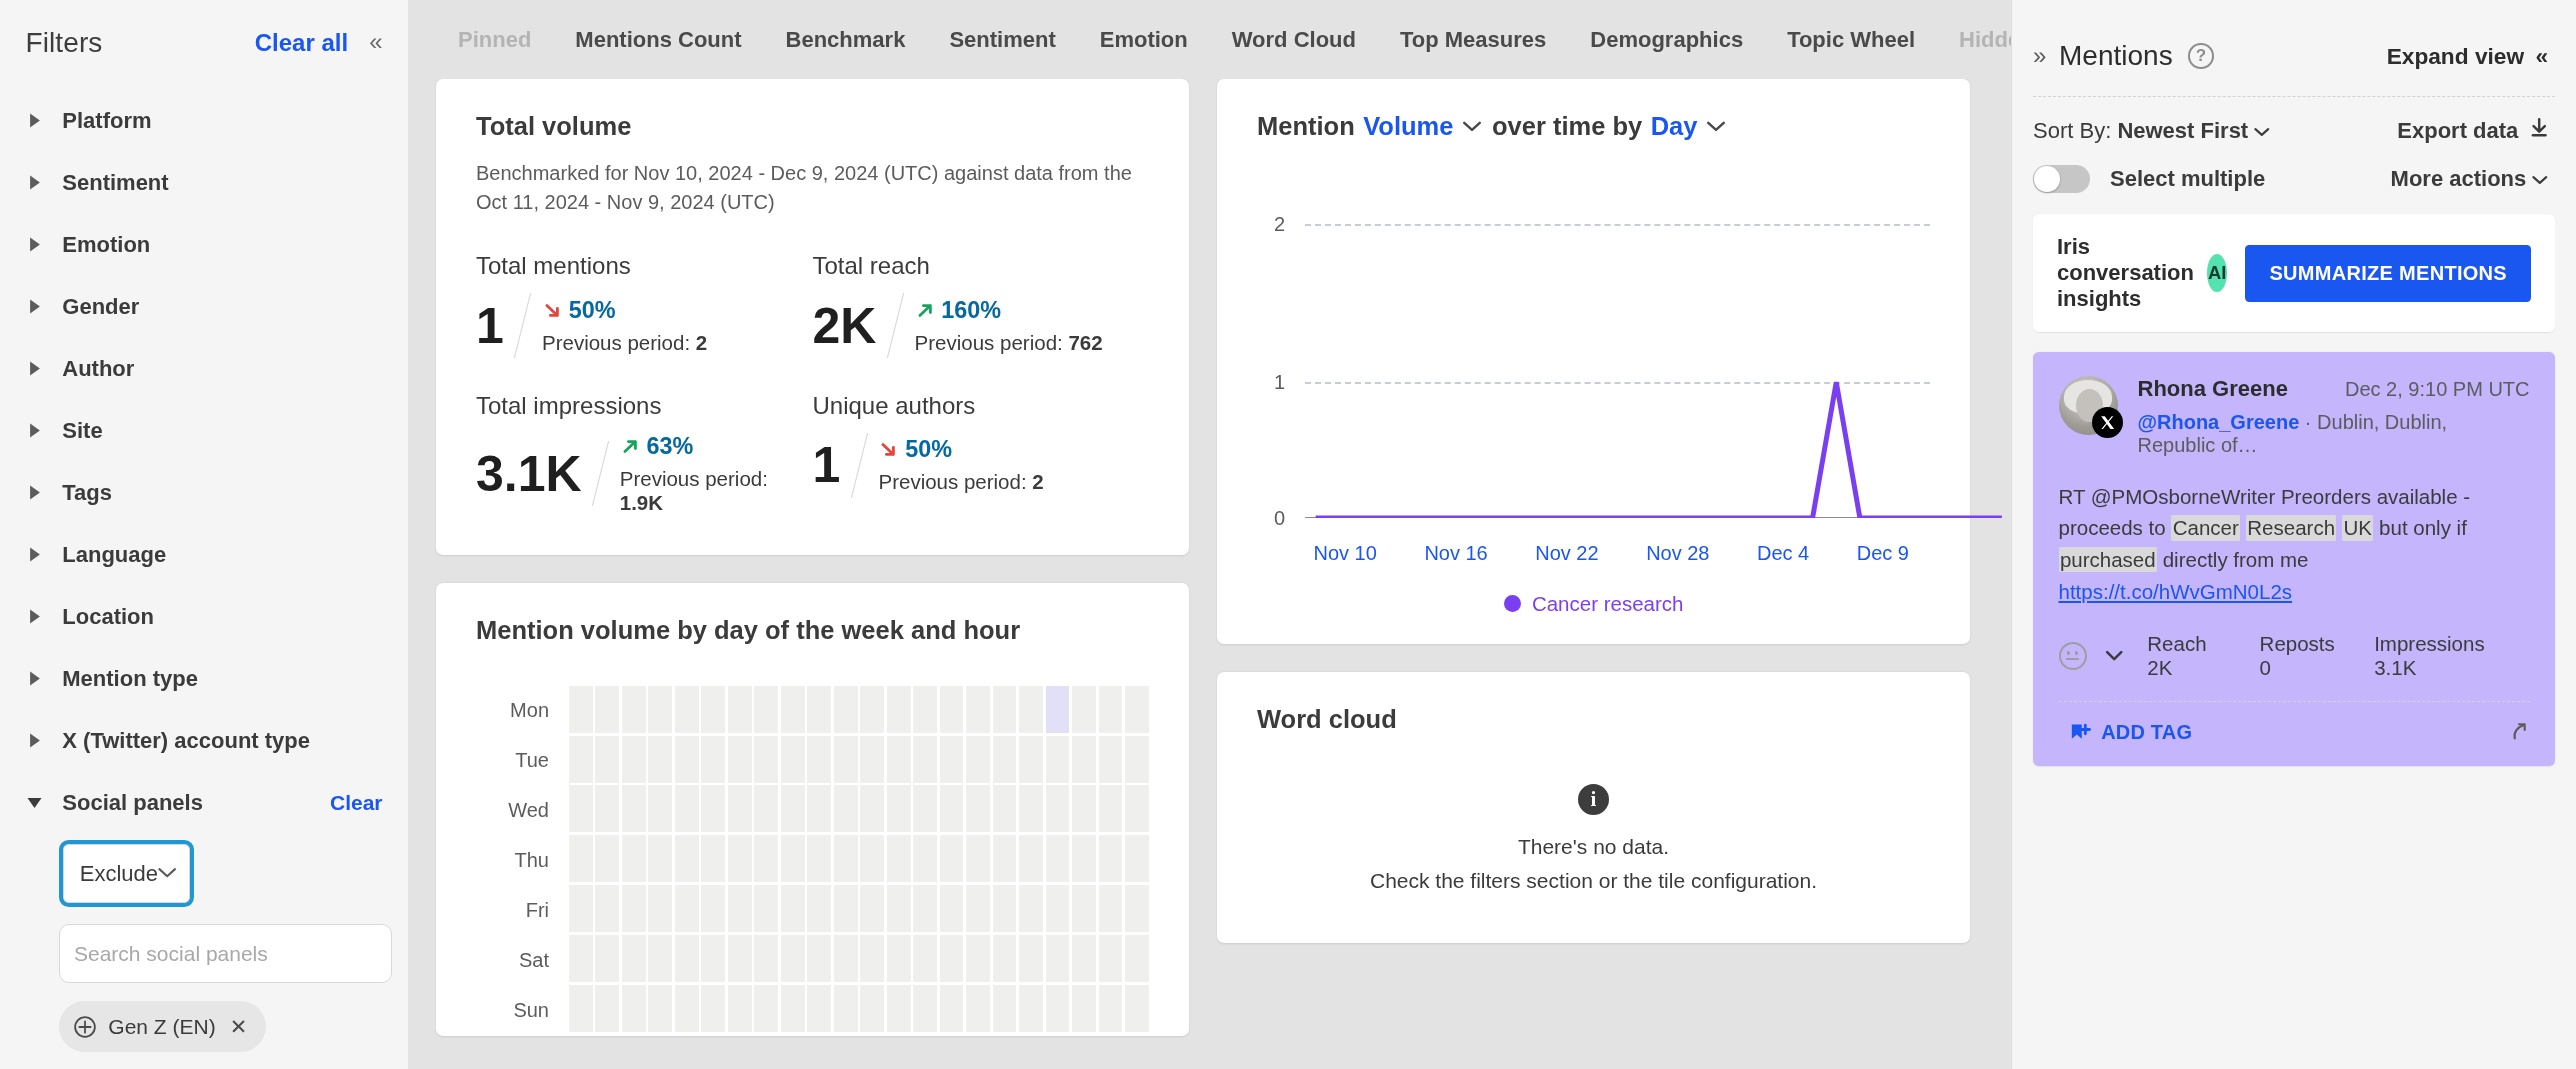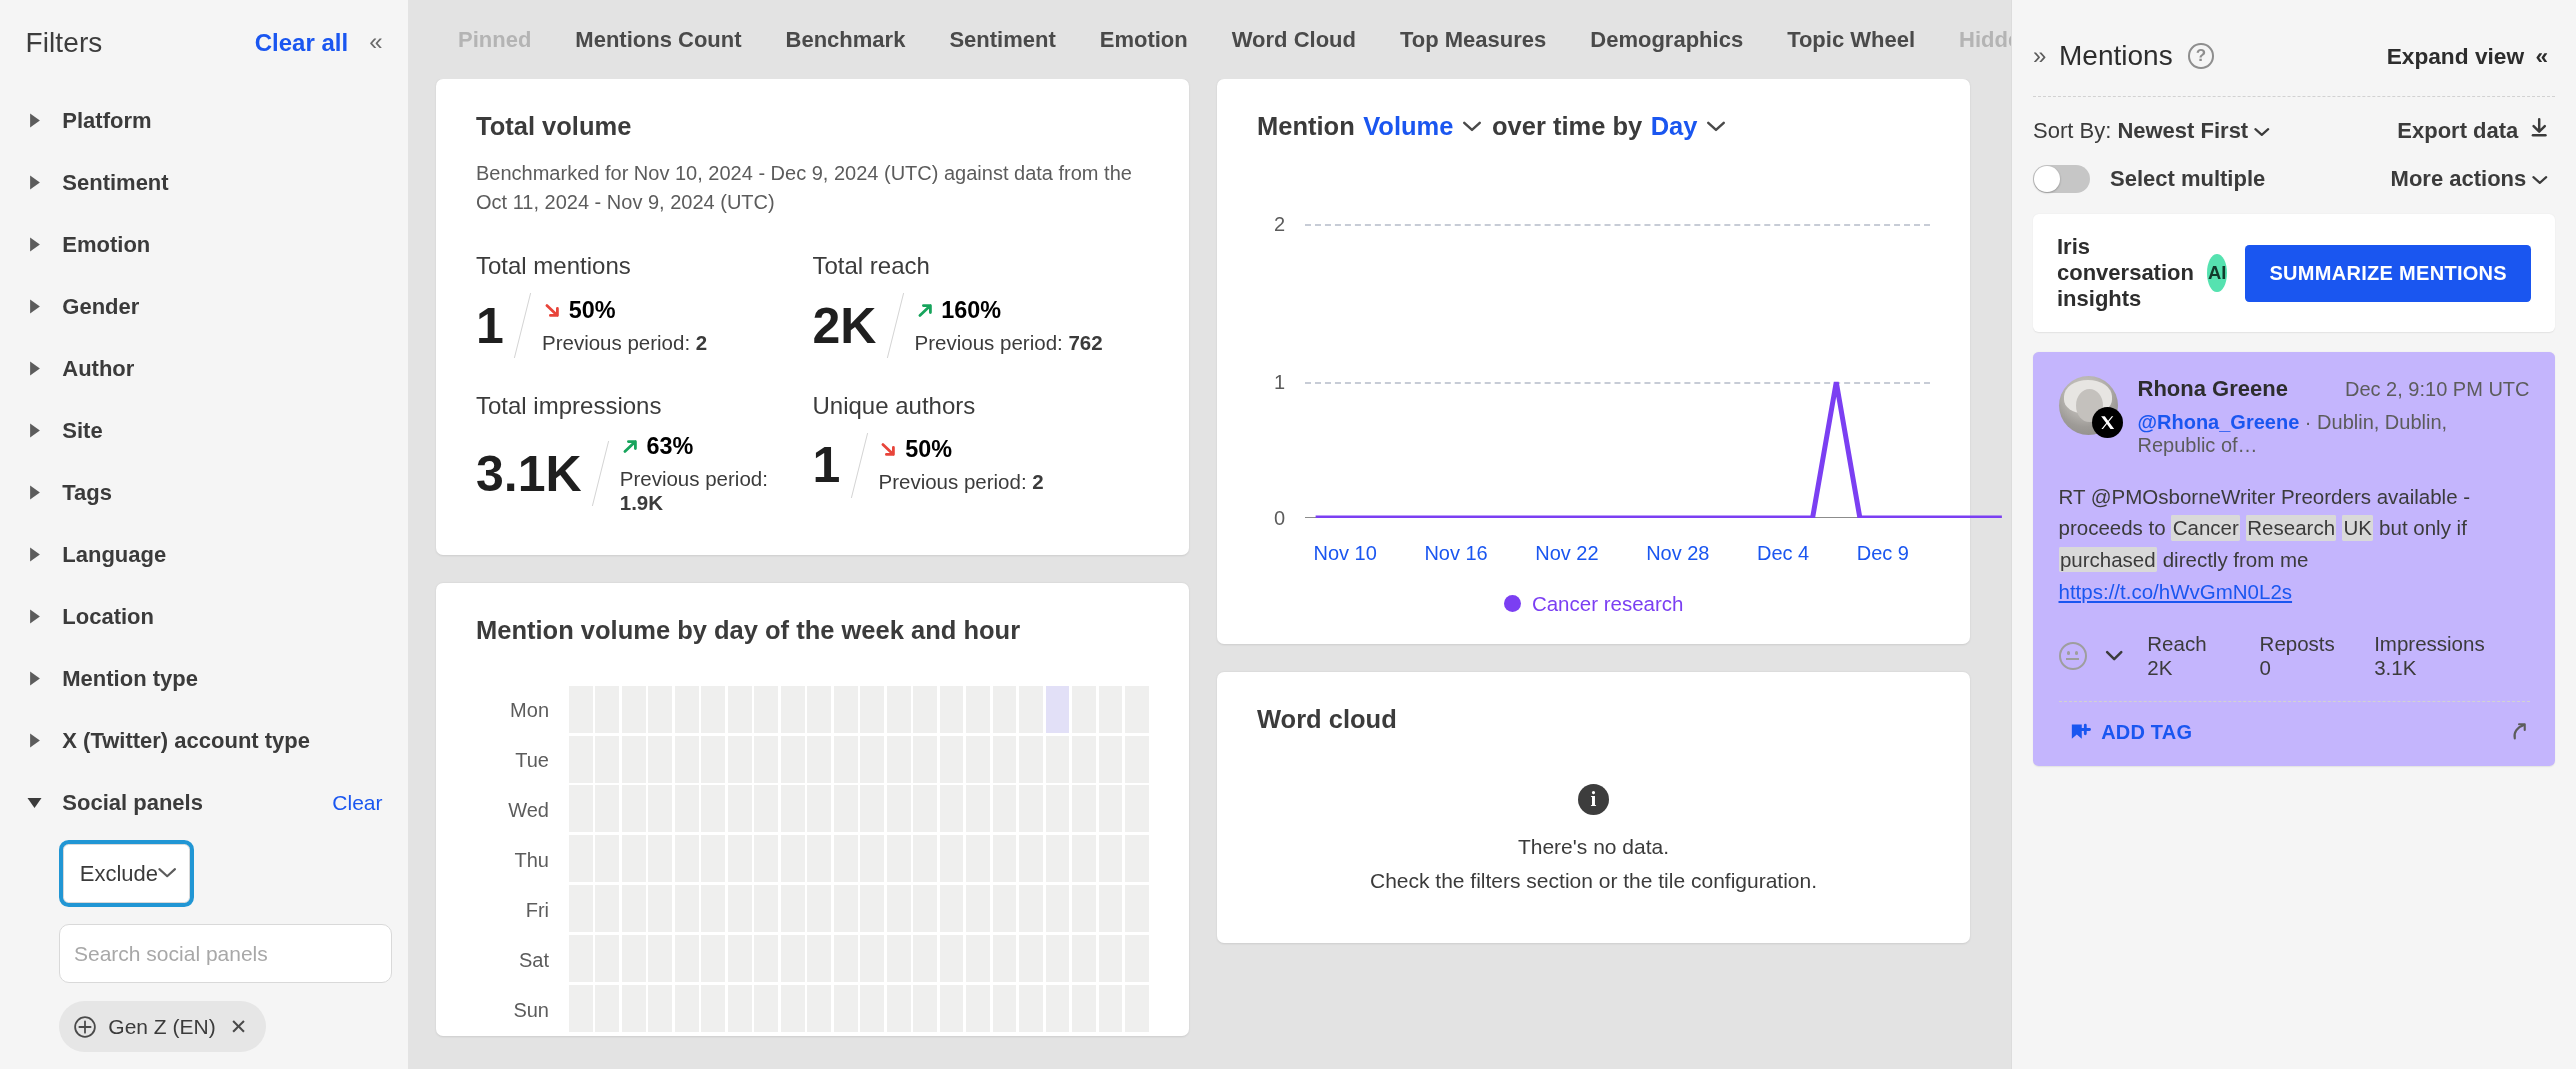--- a/index.html
+++ b/index.html
@@ -38,21 +38,21 @@
     padding: 0 25.5px; height: 62px; cursor: pointer;
   }
   .caret {
     width: 18.4px; height: 18.4px; flex: 0 0 18.4px;
     display: flex; align-items: center; justify-content: center;
     margin-right: 18.4px;
   }
   .caret svg { display: block; }
   .filter-label { font-size: 22px; font-weight: 700; color: #3b3b3b; }
   .filter-clear {
-    margin-left: auto; font-size: 21px; color: #1a56f0; font-weight: 400; cursor: pointer;
+    margin-left: auto; font-size: 21px; color: #1a56f0; font-weight: 700; cursor: pointer;
   }
 
   
   .sp-body { padding: 0 25.5px 0 59px; }
   .sp-select {
     width: 127px; height: 59px;
     background: #fff; border: 1.4px solid #d8d8d8; border-radius: 5.7px;
     outline: 4.2px solid #2196d4;
     display: flex; align-items: center; justify-content: space-between;
     padding: 0 15.6px; margin: 10px 0 0 4.2px; cursor: pointer;
@@ -118,21 +118,21 @@
     display: grid; grid-template-columns: 1fr 1fr; row-gap: 34px;
   }
   .kpi-label { font-size: 24px; color: #3b3b3b; font-weight: 400; }
   .kpi-row { display: flex; align-items: center; margin-top: 12.7px; }
   .kpi-big { font-size: 50px; font-weight: 700; color: #1f1f1f; line-height: 1; }
   .kpi-divider {
     width: 1.4px; height: 65px; background: #d4d4d4; margin: 0 18.4px;
     transform: skewX(-14deg);
   }
   .kpi-right { display: flex; flex-direction: column; }
-  .kpi-delta { display: flex; align-items: center; font-size: 23.4px; font-weight: 700; color: #000000; }
+  .kpi-delta { display: flex; align-items: center; font-size: 23.4px; font-weight: 700; color: #0369a1; }
   .kpi-arrow { margin-right: 5.7px; display: inline-flex; }
   .kpi-prev { font-size: 20.5px; color: #3b3b3b; margin-top: 7px; }
   .kpi-prev b { font-weight: 700; }
 
   
   .hm { padding: 33px 40px 0 40px; }
   .hm-wrap { display: flex; margin-top: 41px; }
   .hm-ylabels {
     width: 93px; flex: 0 0 93px;
     display: flex; flex-direction: column;

